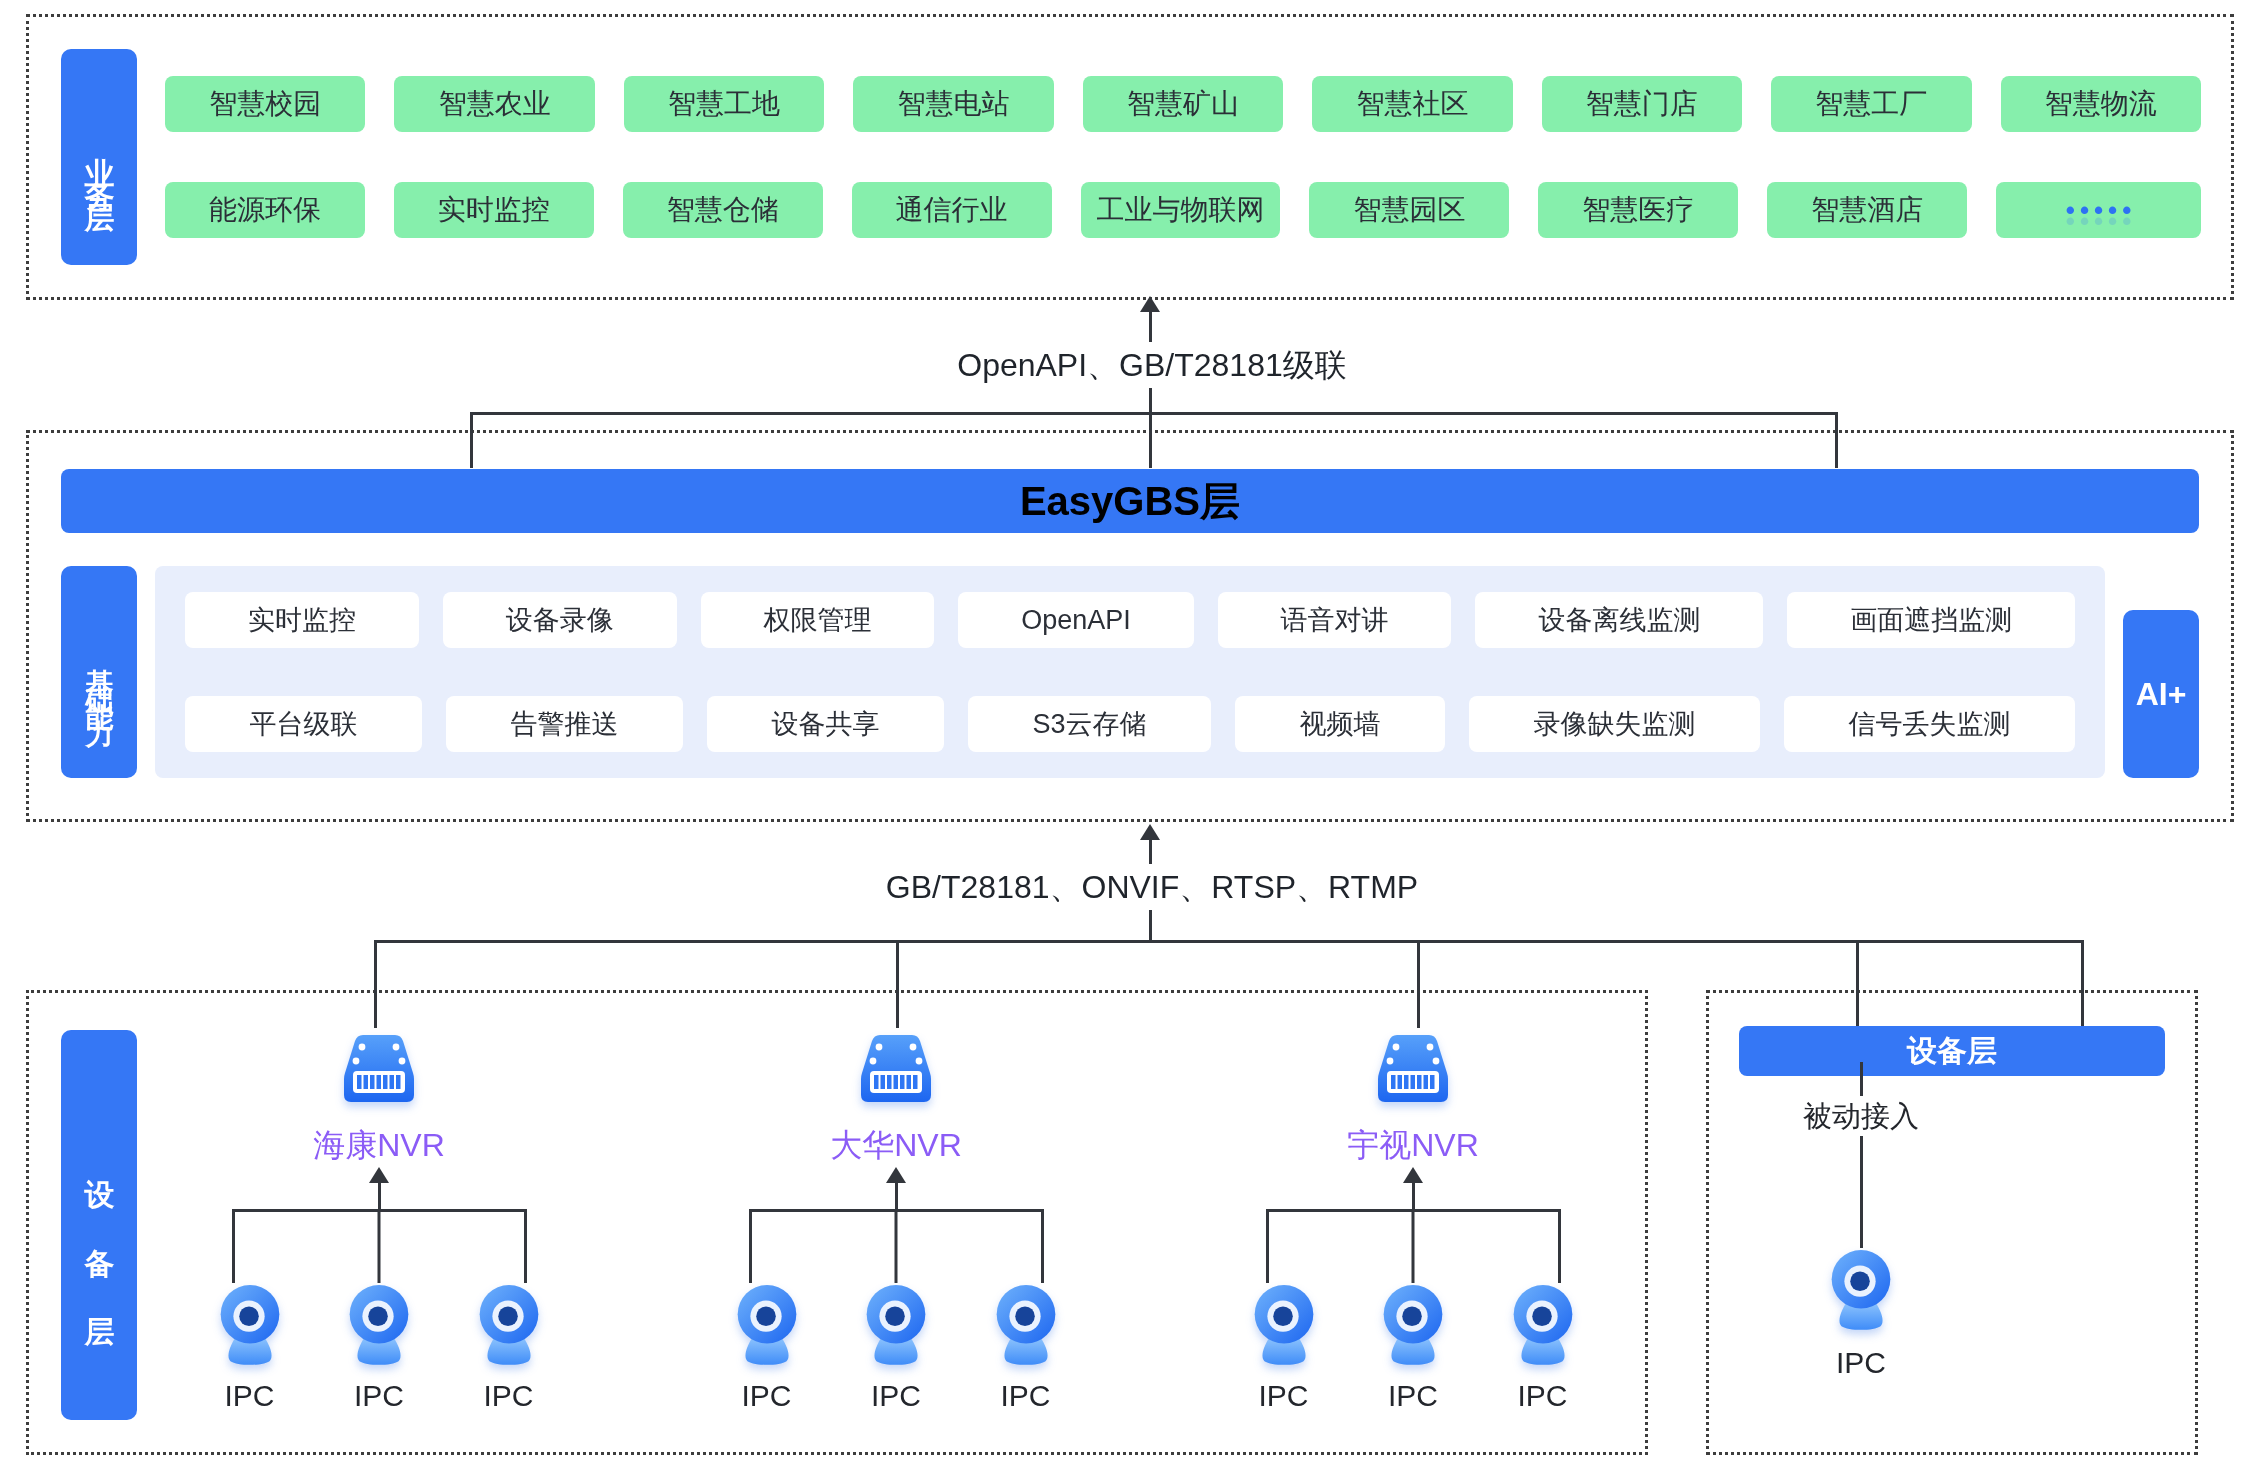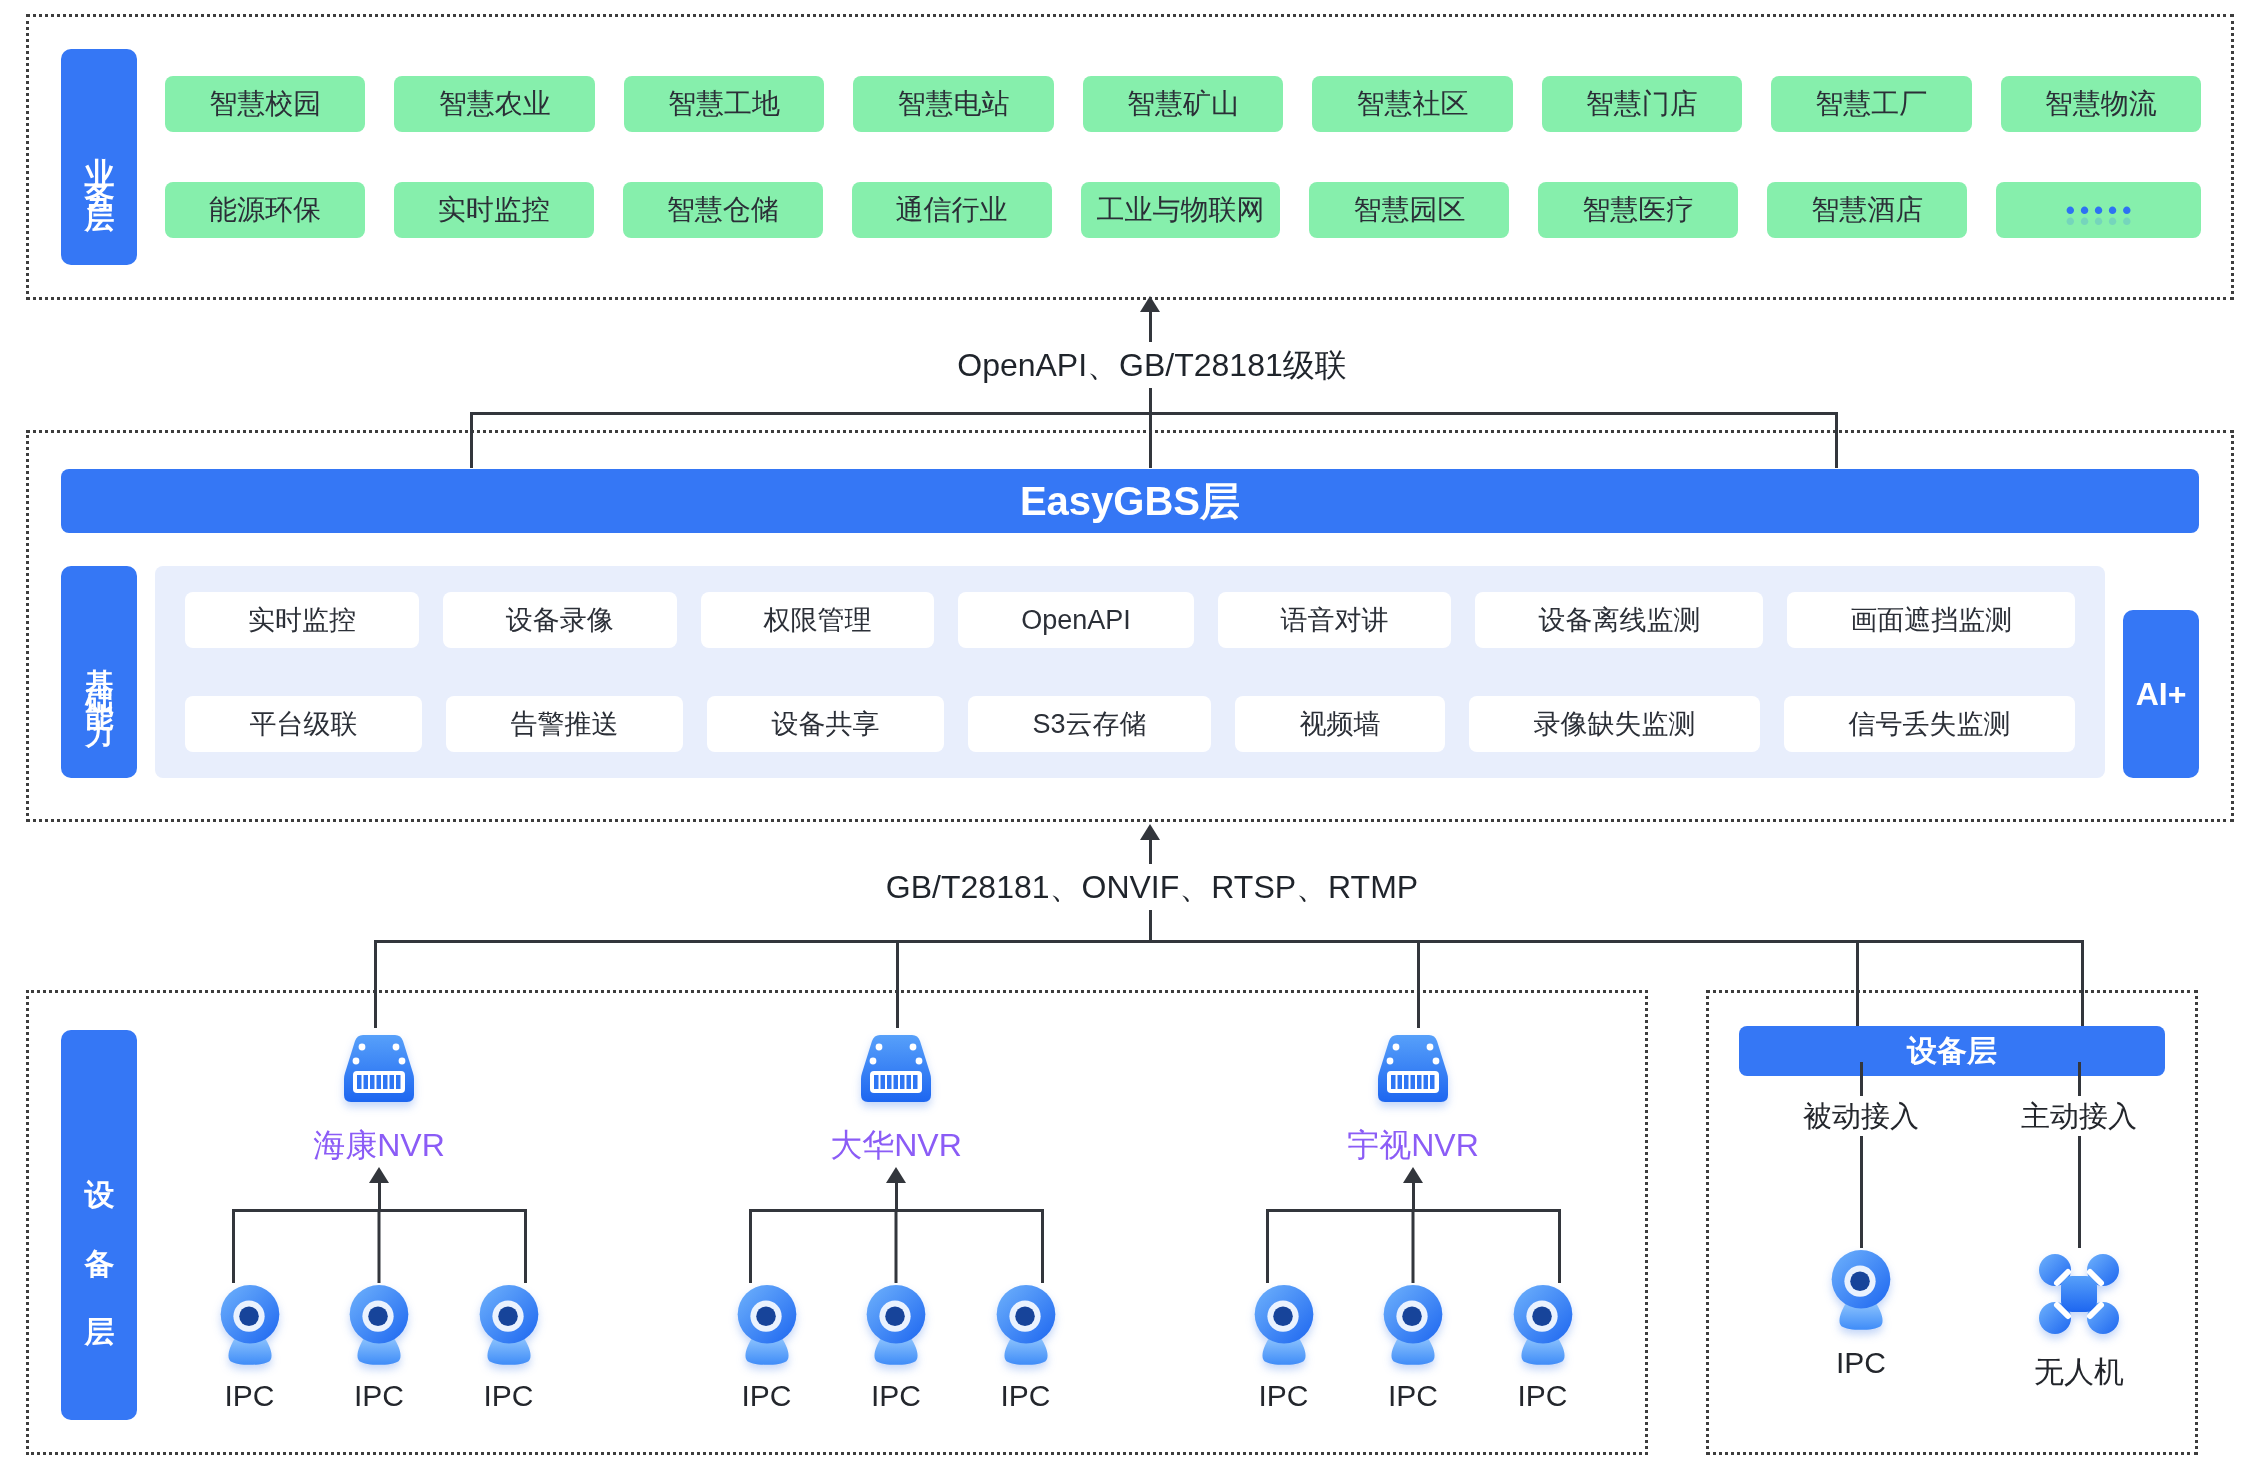--- a/index.html
+++ b/index.html
@@ -27,21 +27,21 @@
   
   .biz-grid{flex:1;display:flex;flex-direction:column;justify-content:center;gap:50px;}
   .biz-row{display:flex;gap:29px;}
   .biz-row .chip{flex:1;height:56px;background:#86efac;border-radius:8px;display:flex;align-items:center;justify-content:center;
                  font-size:28px;color:#2B2F37;white-space:nowrap;}
   .biz-row.row2 .chip:last-child{color:#2D72F3;font-weight:700;font-size:26px;letter-spacing:5px;padding-left:5px;
                  text-shadow:0 11px 0 rgba(61,122,246,0.22);}
 
   
   .easygbs-bar{position:absolute;left:32px;right:32px;top:36px;height:64px;background:#3577F5;border-radius:8px;
-               display:flex;align-items:center;justify-content:center;color:#ffffff;font-size:40px;font-weight:700;}
+               display:flex;align-items:center;justify-content:center;color:#000000;font-size:40px;font-weight:700;}
   .cap-row{position:absolute;left:32px;right:32px;top:133px;height:212px;display:flex;gap:18px;}
   .panel{background:#E8EEFC;border-radius:8px;display:flex;flex-direction:column;justify-content:space-between;
          padding:26px 30px;box-sizing:border-box;}
   .cap-panel{flex:3.23;}
   .ai-panel{flex:1;padding:26px 24px;}
   .chip-row{display:flex;gap:24px;}
   .chip-row .chip{flex:1 1 auto;height:56px;background:#ffffff;border-radius:8px;display:flex;align-items:center;justify-content:center;
                   font-size:27px;color:#2B2F37;white-space:nowrap;padding:0 18px;box-sizing:border-box;}
   .ai-tag{width:76px;flex:0 0 auto;background:#3577F5;border-radius:10px;display:grid;place-items:center;
           color:#fff;font-size:32px;font-weight:600;margin-top:44px;}
@@ -331,25 +331,16 @@
     <div class="devr-cols">
       <div class="devr-col">
         <div class="stem1"></div>
         <div class="access">被动接入</div>
         <div class="stem2"></div>
         <svg class="ipc-icon">
             <use href="#sym-ipc"></use>
           </svg>
         <div class="dev-name">IPC</div>
       </div>
-      <div class="devr-col">
-        <div class="stem1"></div>
-        <div class="access">主动接入</div>
-        <div class="stem2"></div>
-        <svg class="drone-icon">
-            <use href="#sym-drone"></use>
-          </svg>
-        <div class="dev-name">无人机</div>
-      </div>
     </div>
   </section>
 
 </div>
 
 </body></html>

